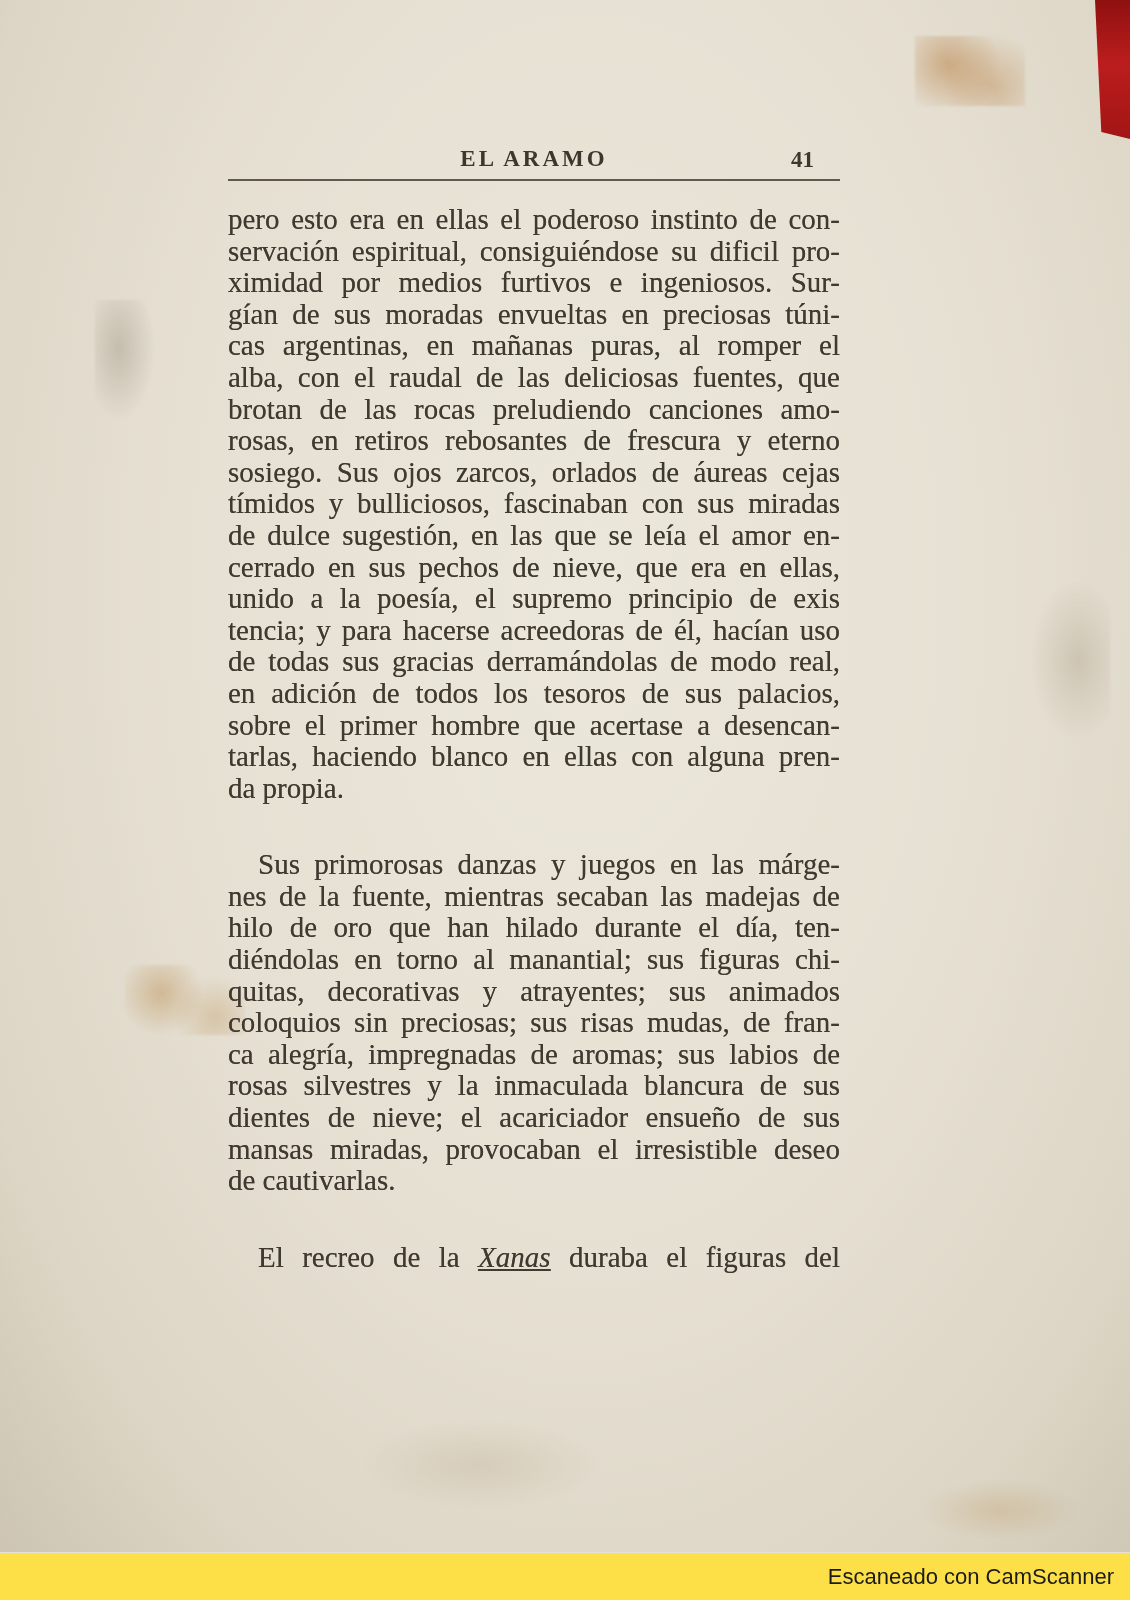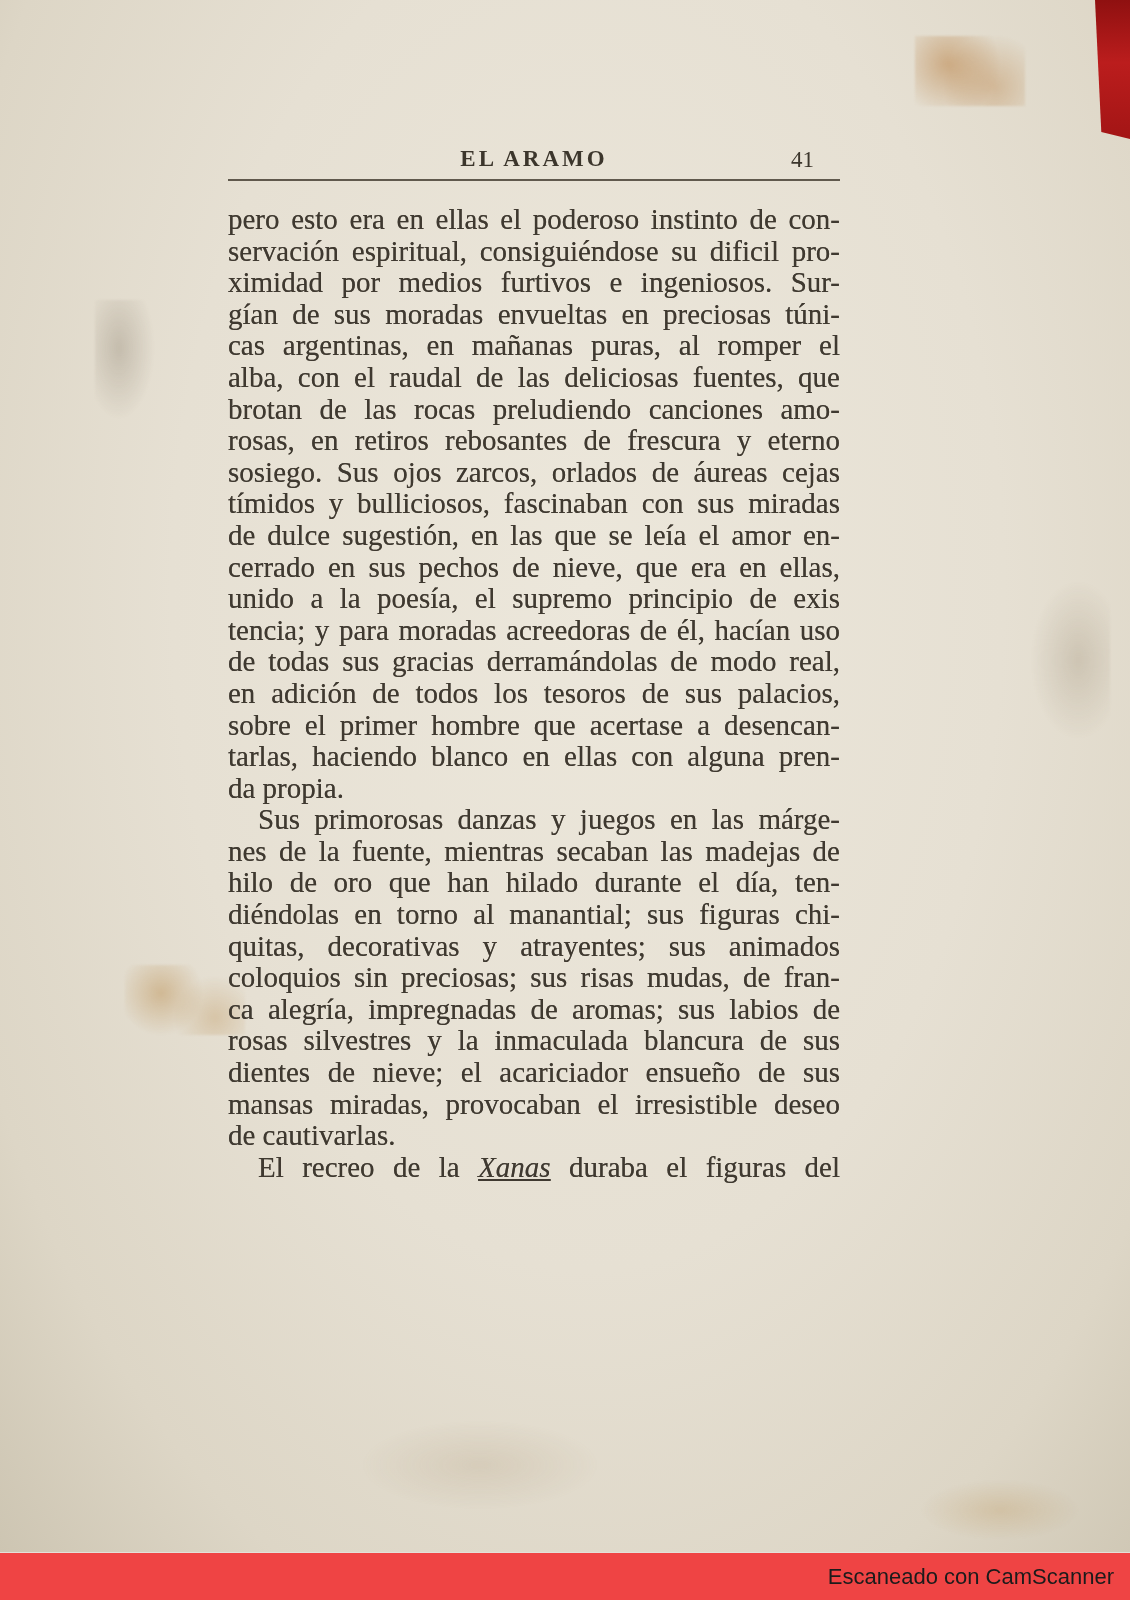--- a/index.html
+++ b/index.html
@@ -31,35 +31,35 @@
       background:radial-gradient(ellipse at 40% 40%, rgba(90,75,55,.22), transparent 70%);}
   
   .redbar{
     position:absolute;top:0;right:0;width:35px;height:139px;
     background:linear-gradient(180deg,#8f1010,#bb1d1d 45%,#a31515);
     clip-path:polygon(0 0,100% 0,100% 100%,18% 95%);
   }
   
   .header{position:absolute;left:228px;width:612px;top:146px;color:#3c362c;}
   .header-title{text-align:center;font-size:23px;font-weight:700;letter-spacing:3px;}
-  .header-num{position:absolute;right:26px;top:1px;font-size:23px;font-weight:400;}
+  .header-num{position:absolute;right:26px;top:1px;font-size:23px;font-weight:700;}
   .rule{margin-top:7px;border:none;border-top:2.5px solid rgba(58,50,38,.78);height:0;}
   
   .bodytext{
     position:absolute;left:228px;width:612px;top:204px;
     font-size:29px;line-height:31.6px;color:#3f3930;
     text-shadow:0 0 .5px rgba(63,57,48,.75);
   }
   .line{text-align:justify;text-align-last:justify;}
   .line.endl{text-align-last:left;}
-  .para.indent .line:first-child{text-indent:30px;}
+  .para.indent .line:first-child{text-indent:30px;margin-top:45px;}
   em{font-style:italic;text-decoration:underline;}
   
   .scanner-strip{
-    position:absolute;left:0;right:0;bottom:0;height:48px;background:#ef4444;
+    position:absolute;left:0;right:0;bottom:0;height:48px;background:#fde047;
     display:flex;align-items:center;justify-content:flex-end;
     padding-right:16px;box-sizing:border-box;
     font-family:"Liberation Sans", sans-serif;font-size:22px;color:#1b1b1b;
     border-top:1px solid #e4e0d8;
   }
 </style>
 </head>
 <body>
 
 <div class="paper"></div>
@@ -85,21 +85,21 @@
     <div class="line">gían de sus moradas envueltas en preciosas túni-</div>
     <div class="line">cas argentinas, en mañanas puras, al romper el</div>
     <div class="line">alba, con el raudal de las deliciosas fuentes, que</div>
     <div class="line">brotan de las rocas preludiendo canciones amo-</div>
     <div class="line">rosas, en retiros rebosantes de frescura y eterno</div>
     <div class="line">sosiego. Sus ojos zarcos, orlados de áureas cejas</div>
     <div class="line">tímidos y bulliciosos, fascinaban con sus miradas</div>
     <div class="line">de dulce sugestión, en las que se leía el amor en-</div>
     <div class="line">cerrado en sus pechos de nieve, que era en ellas,</div>
     <div class="line">unido a la poesía, el supremo principio de exis</div>
-    <div class="line">tencia; y para moradas acreedoras de él, hacían uso</div>
+    <div class="line">tencia; y para hacerse acreedoras de él, hacían uso</div>
     <div class="line">de todas sus gracias derramándolas de modo real,</div>
     <div class="line">en adición de todos los tesoros de sus palacios,</div>
     <div class="line">sobre el primer hombre que acertase a desencan-</div>
     <div class="line">tarlas, haciendo blanco en ellas con alguna pren-</div>
     <div class="line endl">da propia.</div>
   </div>
 
   <div class="para indent">
     <div class="line">Sus primorosas danzas y juegos en las márge-</div>
     <div class="line">nes de la fuente, mientras secaban las madejas de</div>

